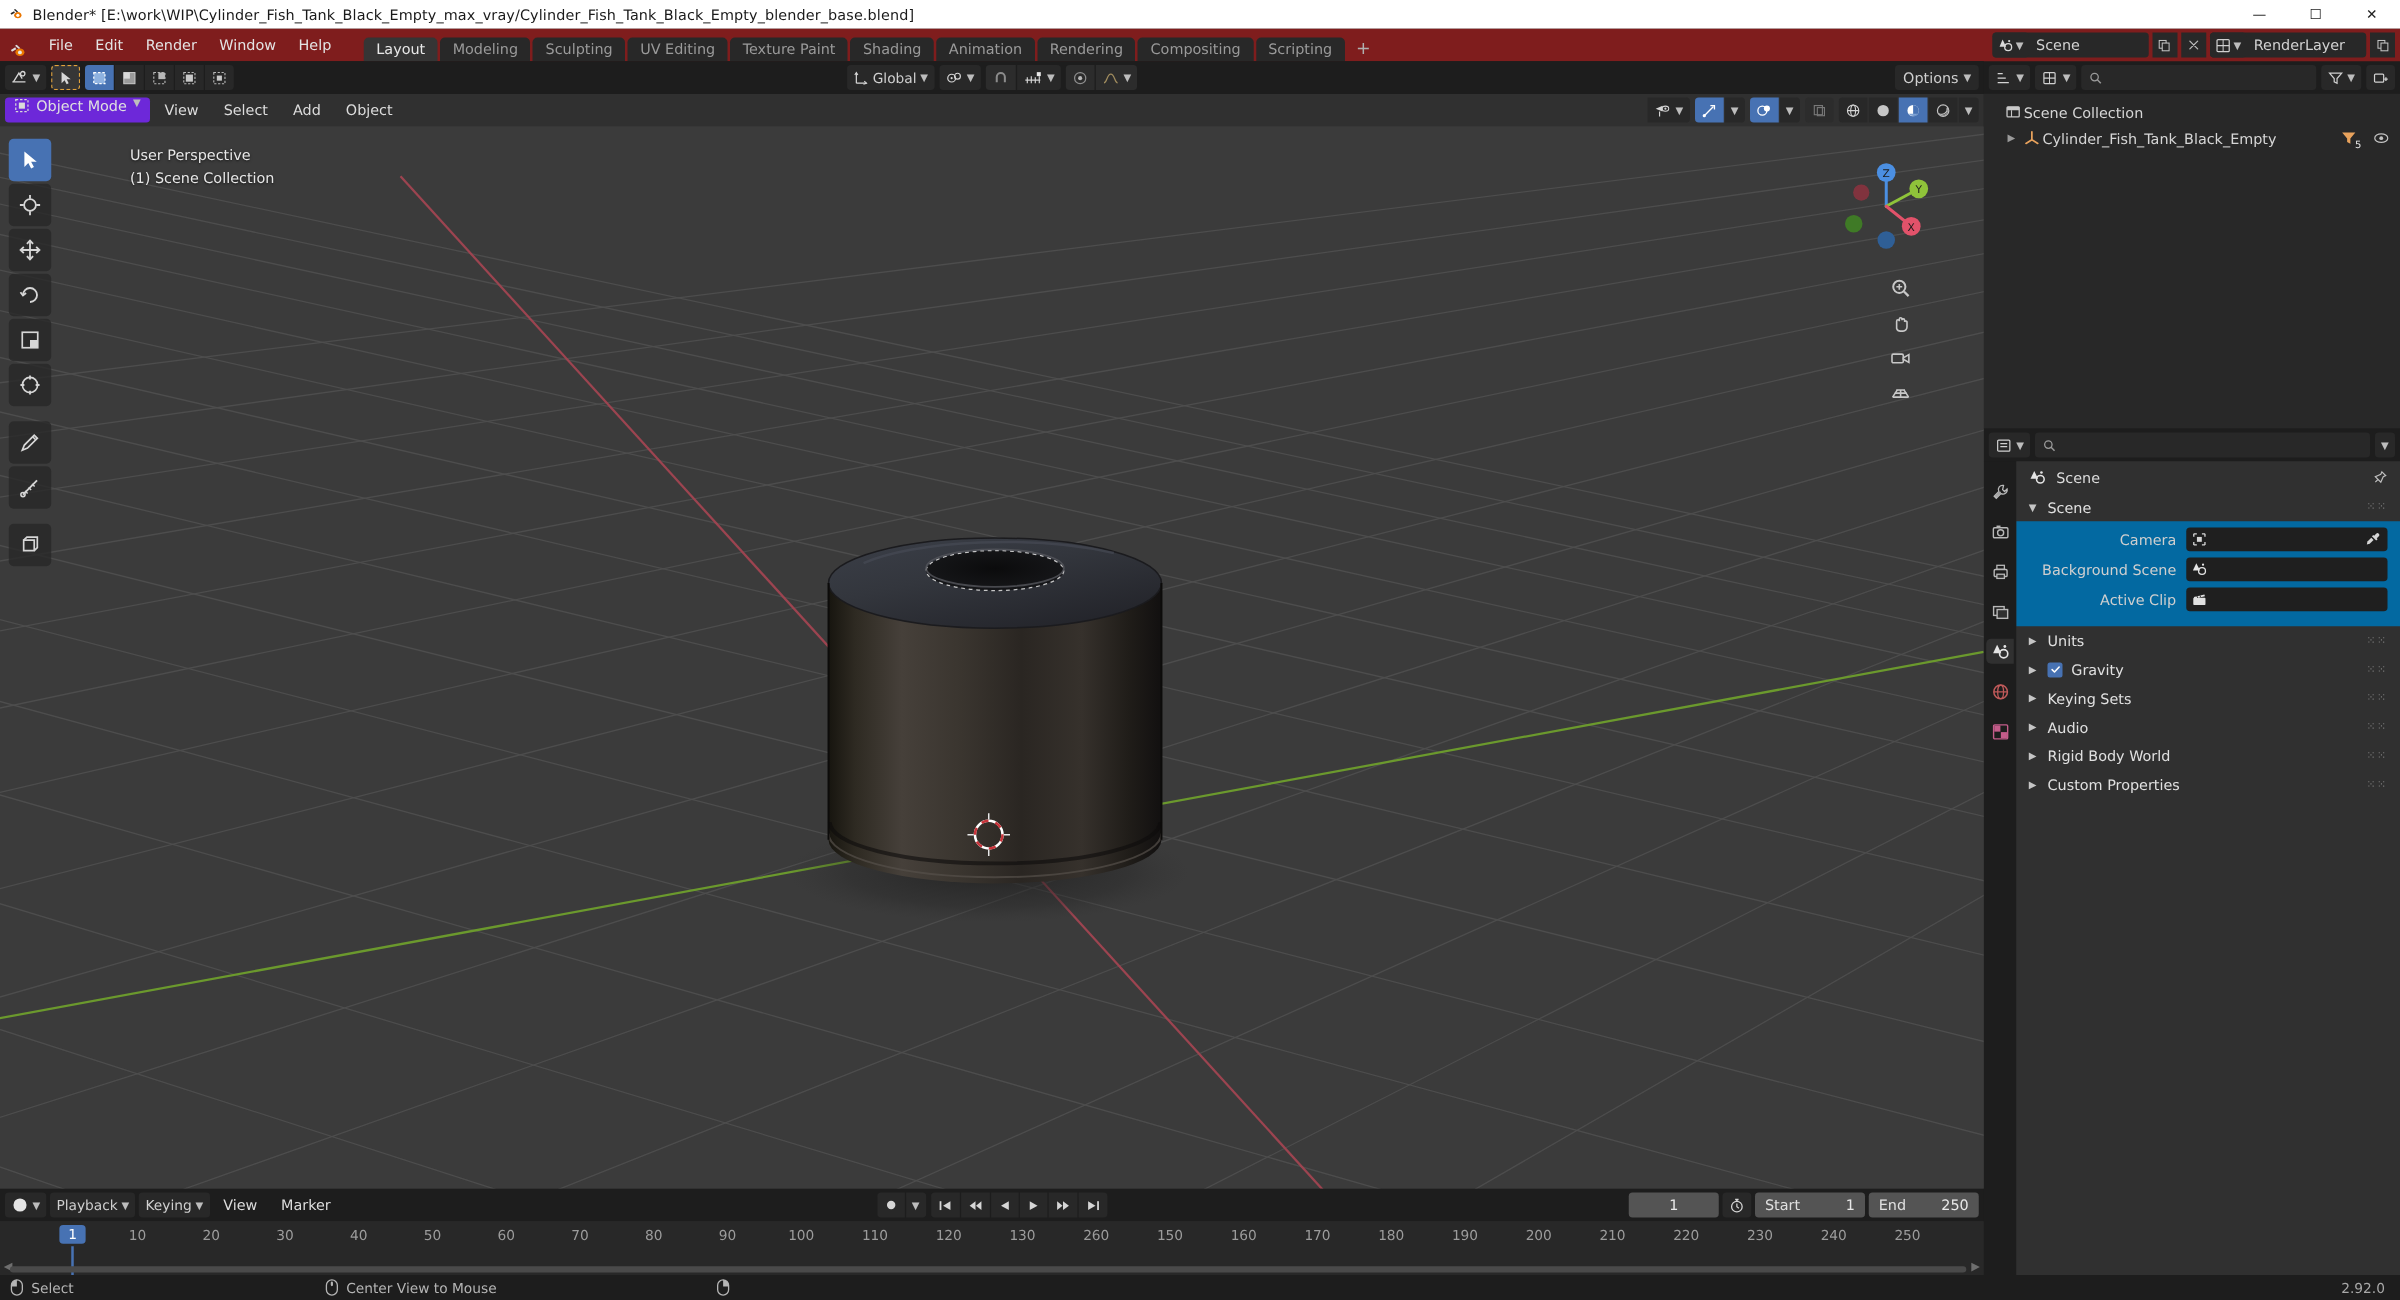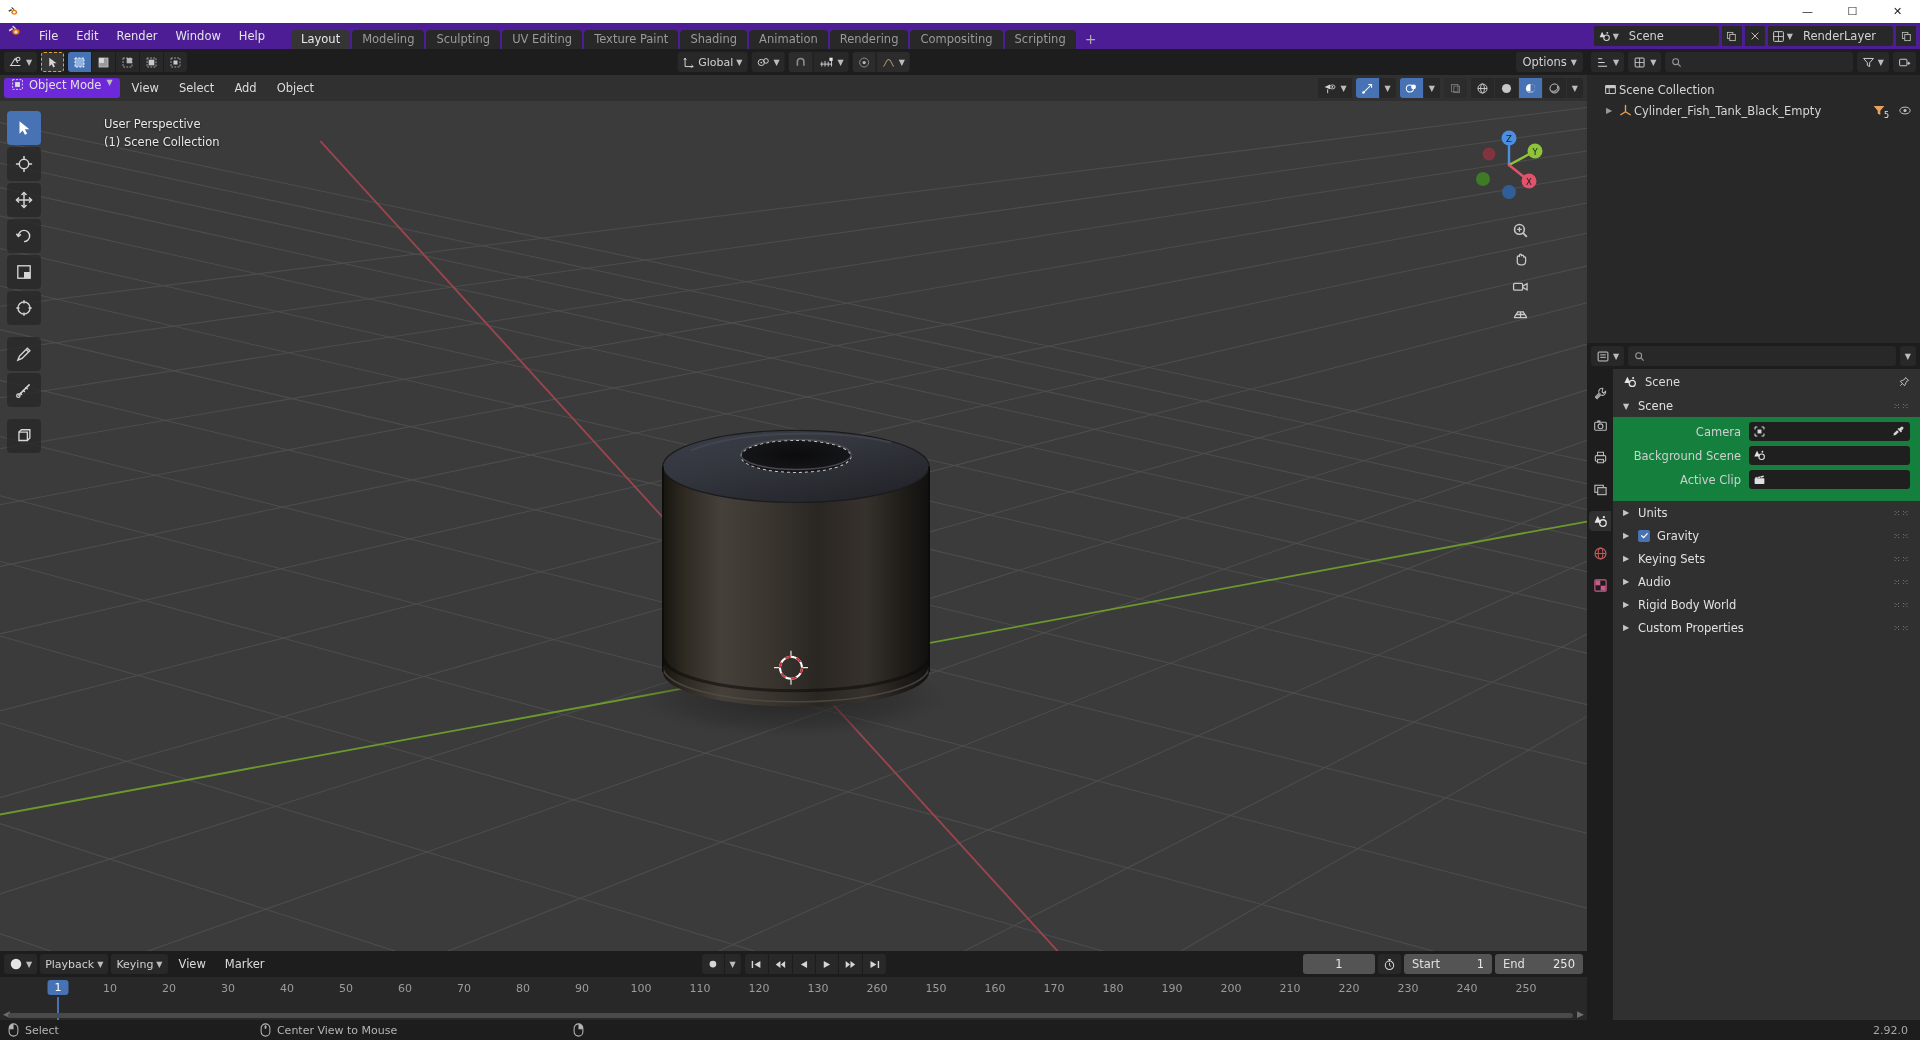--- a/index.html
+++ b/index.html
@@ -24,22 +24,22 @@
   .tb-logo { width: 13px; height: 13px; display:block; }
   .titlebar .tb-text { white-space: nowrap; letter-spacing: 0.1px; }
   .winbtns { position: absolute; right: 0; top: 0; height: 23px; display: flex; }
   .winbtn {
     width: 45px; height: 23px; display: flex; align-items: center; justify-content: center;
     color: #222; font-size: 11px;
   }
 
   
   .topbar {
-    height: 26px; background: #4c1d95; flex: 0 0 26px;
-    display: flex; align-items: flex-start; position: relative;
+    height: 26px; background: #7f1d1d; flex: 0 0 26px;
+    display: flex; align-items: flex-end; position: relative;
   }
   .blender-mark {
     width: 30px; display: flex; align-items: center; justify-content: center;
   }
   .bl-logo { width: 16px; height: 16px; }
   .menus { display: flex; align-items: center; gap: 0px; }
   .menu-item {
     padding: 0 9px; height: 26px; line-height: 26px;
     color: #e4e4e4; font-size: 11.5px; border-radius: 3px;
   }
@@ -235,21 +235,21 @@
     height: 26px; display: flex; align-items: center; padding: 0 10px; gap: 8px;
     color: #dcdcdc; font-size: 11.5px; position: relative;
   }
   .pin { position: absolute; right: 10px; color: #bdbdbd; }
   .panel-head {
     height: 22px; display: flex; align-items: center; gap: 7px; padding: 0 10px;
     color: #e0e0e0; font-size: 11.5px; position: relative;
   }
   .tri { font-size: 8px; color: #c5c5c5; width: 8px; }
   .grip { position: absolute; right: 10px; color: #7b7b7b; font-size: 9px; letter-spacing: 1px; line-height: 4px; }
-  .panel-open { background: #15803d; padding: 4px 0 8px; }
+  .panel-open { background: #0369a1; padding: 4px 0 8px; }
   .prop-row {
     height: 21px; display: flex; align-items: center; margin: 0 10px 3px 10px; gap: 8px;
   }
   .prop-label { flex: 0 0 118px; text-align: right; color: #cfcfcf; font-size: 11.5px; }
   .prop-input {
     flex: 1 1 auto; height: 19px; background: #1f1f1f; border-radius: 3px;
     display: flex; align-items: center; padding: 0 4px; gap: 5px; position: relative;
   }
   .prop-input .eyedrop { position: absolute; right: 5px; color: #d0d0d0; }
   .panel-row {
@@ -280,20 +280,21 @@
 
   <div class="titlebar">
     <div class="tb-icon">
       <svg class="tb-logo" viewBox="0 0 24 24">
         <path d="M8 13.2c0-2.6 2.4-4.6 5.4-4.6s5.4 2 5.4 4.6-2.4 4.6-5.4 4.6S8 15.8 8 13.2z" fill="#ea7600"></path>
         <circle cx="13.4" cy="13.4" r="2.4" fill="#ffffff"></circle>
         <path d="M2.6 10.4l5.2-3.1 1.3 2.2-5.2 3.1z" fill="#2b2b2b"></path>
         <path d="M9.5 4.2l4.5 4.1-2.3.6-4.2-3.6z" fill="#2b2b2b"></path>
       </svg>
     </div>
+    <div class="tb-text">Blender* [E:\work\WIP\Cylinder_Fish_Tank_Black_Empty_max_vray/Cylinder_Fish_Tank_Black_Empty_blender_base.blend]</div>
     <div class="winbtns">
       <div class="winbtn">—</div>
       <div class="winbtn">☐</div>
       <div class="winbtn close">✕</div>
     </div>
   </div>
 
   <div class="topbar">
     <div class="blender-mark">
       <svg class="bl-logo" viewBox="0 0 24 24">

